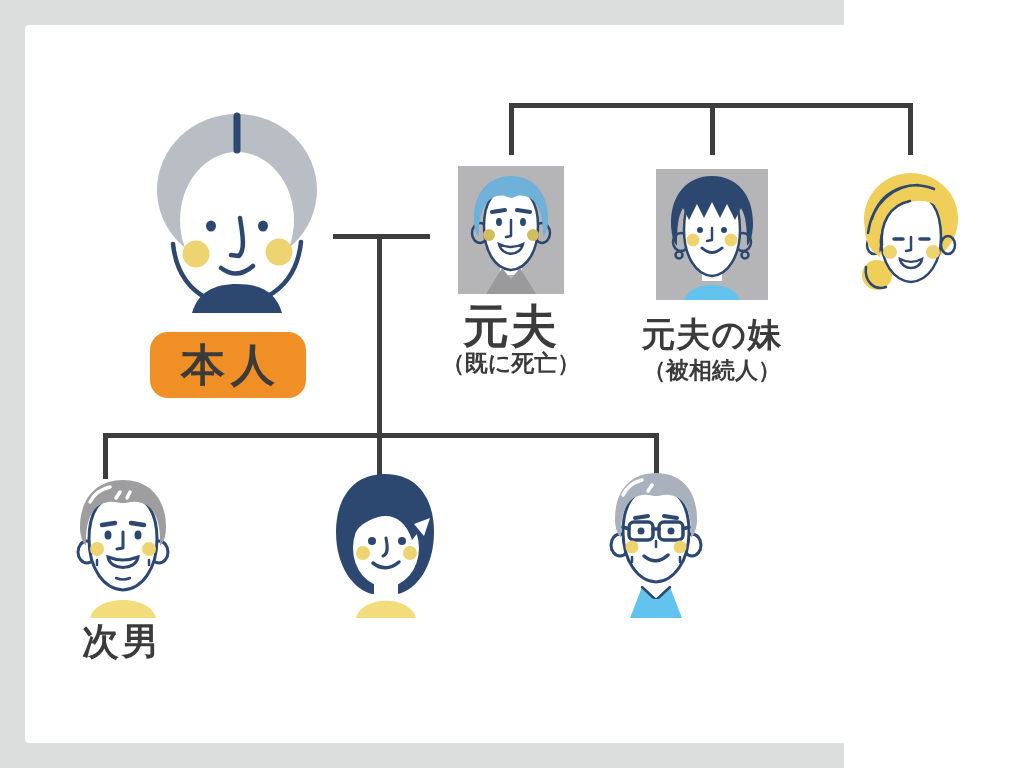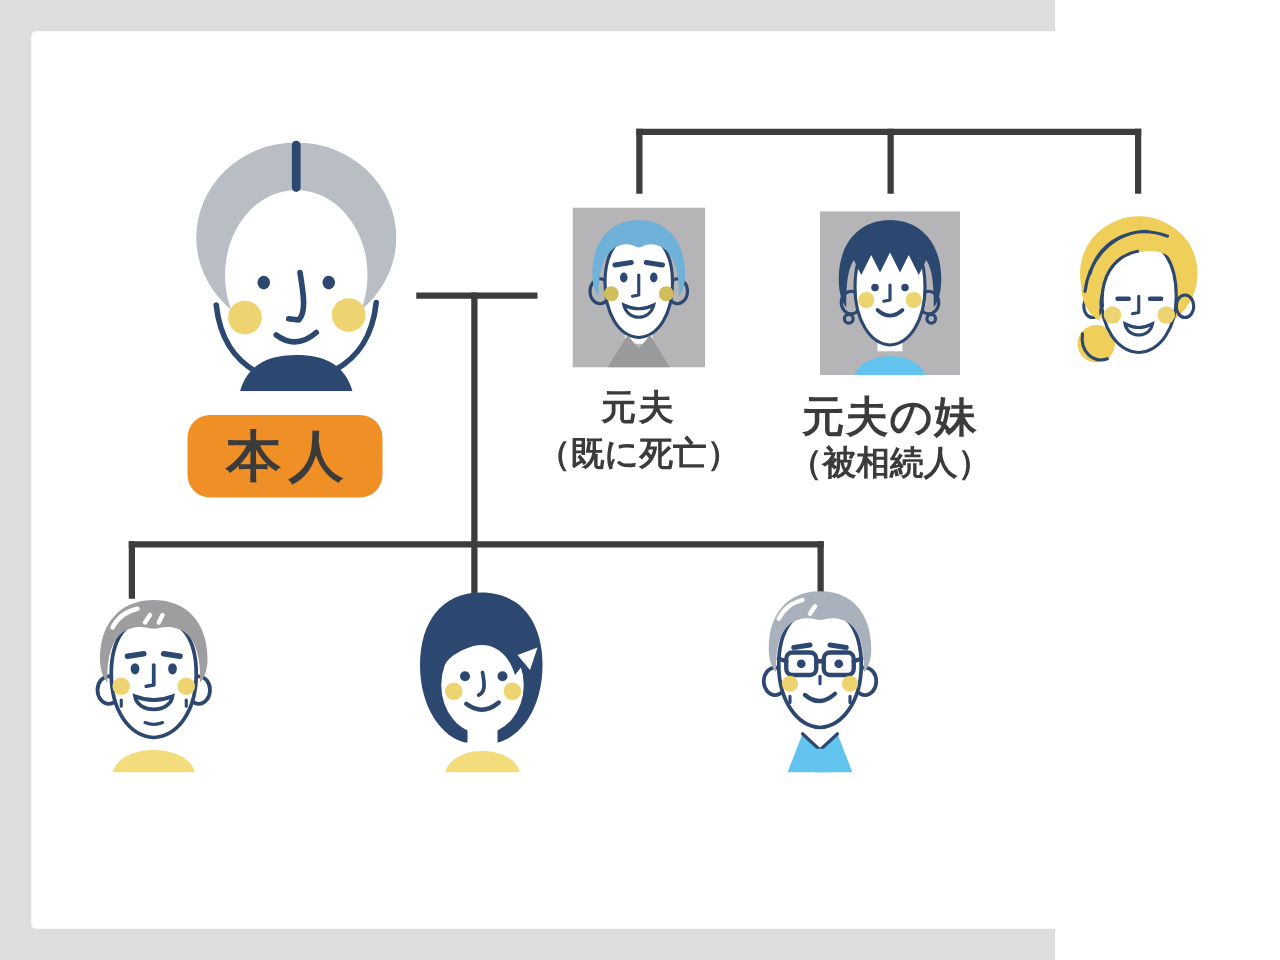--- a/index.html
+++ b/index.html
@@ -6,23 +6,23 @@
   body{
     width:1024px;height:768px;overflow:hidden;
     font-family:"Liberation Sans","DejaVu Sans",sans-serif;
   }
   .page{position:relative;width:844px;height:768px;background:var(--page_bg,#dcdddd);}
   .card{position:absolute;left:25px;top:25px;width:974px;height:718px;background:var(--card_bg,#fff);border-radius:4px;}
   .line{position:absolute;background:var(--line,#3d3d3d);}
   .fig{position:absolute;}
   .fig svg{display:block;width:100%;height:100%;}
   .label-block{position:absolute;display:flex;flex-direction:column;align-items:center;color:var(--text,#3b3b3b);font-weight:800;text-align:center;}
-  .big-name{font-size:28px;letter-spacing:2px;line-height:40px;}
+  .big-name{font-size:46px;letter-spacing:2px;line-height:40px;}
   .med-name{font-size:34px;letter-spacing:1px;line-height:37px;}
-  .note{font-size:27px;line-height:26px;margin-top:4px;font-weight:800;font-family:Liberation Serif, serif;}
+  .note{font-size:23px;line-height:26px;margin-top:4px;font-weight:800;}
   .child-name{font-size:37px;letter-spacing:3px;line-height:44px;}
   .tag{position:absolute;background:var(--accent_orange,#ef8f26);border-radius:18px;
        display:flex;align-items:center;justify-content:center;
        font-size:44px;font-weight:800;color:var(--text,#3b3b3b);letter-spacing:6px;text-indent:6px;}
   
   .nf{fill:var(--navy,#2d4870);}
   .wf{fill:#ffffff;}
   .yf{fill:var(--cheek_yellow,#eed470);}
   .ns{stroke:var(--navy,#2d4870);fill:none;stroke-linecap:round;stroke-linejoin:round;}
   .photo-bg{fill:var(--photo_bg,#b5b4b6);}
@@ -141,20 +141,23 @@
       <ellipse cx="80" cy="63" rx="3.5" ry="4.5" class="nf"></ellipse>
       <path d="M65,60 L65,76 L59,77" class="ns" stroke-width="3"></path>
       <path d="M50,85 C52,99 78,99 80,85 C70,89 60,89 50,85 Z" class="wf" stroke="var(--navy)" stroke-width="3"></path>
       <path d="M58,106 Q65,109 72,106" class="ns" stroke-width="2.5"></path>
       <circle cx="39" cy="77" r="7" class="yf"></circle>
       <circle cx="91" cy="77" r="7" class="yf"></circle>
       <path d="M39,88 L39,93 M91,88 L91,93" class="ns" stroke-width="2.5"></path>
       <path d="M32,146 C38,122 92,122 98,146 Z" fill="var(--collar_yellow)"></path>
     </svg>
   </div>
+  <div class="label-block" style="left:57px;top:620px;width:130px">
+    <div class="child-name">次男</div>
+  </div>
 
   <div class="fig" style="left:322px;top:468px;width:126px;height:150px">
     <svg viewBox="0 0 126 150">
       <path d="M63,6 C31,6 14,30 14,64 C14,99 32,122 50,126 L76,126 C94,122 112,99 112,64 C112,30 95,6 63,6 Z" class="nf"></path>
       <ellipse cx="64" cy="80" rx="33" ry="39" class="wf"></ellipse>
       <path d="M31,68 C33,42 52,30 70,33 C88,36 97,48 98,62 L90,72 C84,52 70,45 56,49 C44,53 36,58 31,68 Z" class="nf"></path>
       <path d="M92,56 L108,50 L102,68 Z" fill="#fff"></path>
       <circle cx="50" cy="73" r="4" class="nf"></circle>
       <circle cx="80" cy="73" r="4" class="nf"></circle>
       <path d="M64,70 C66,80 66,86 61,88" class="ns" stroke-width="3"></path>

